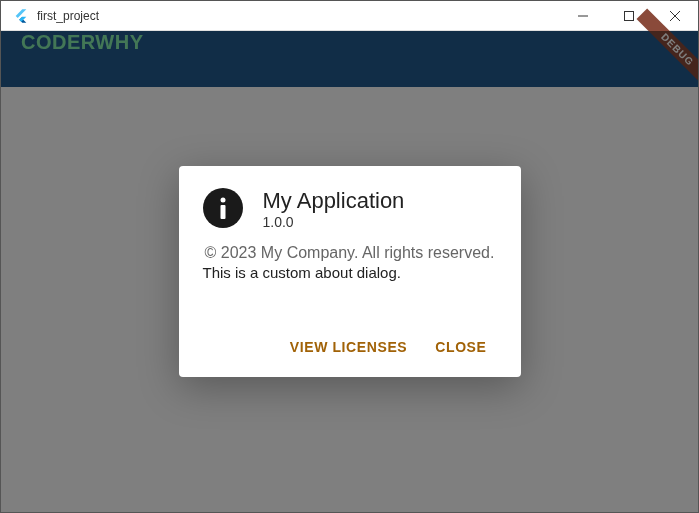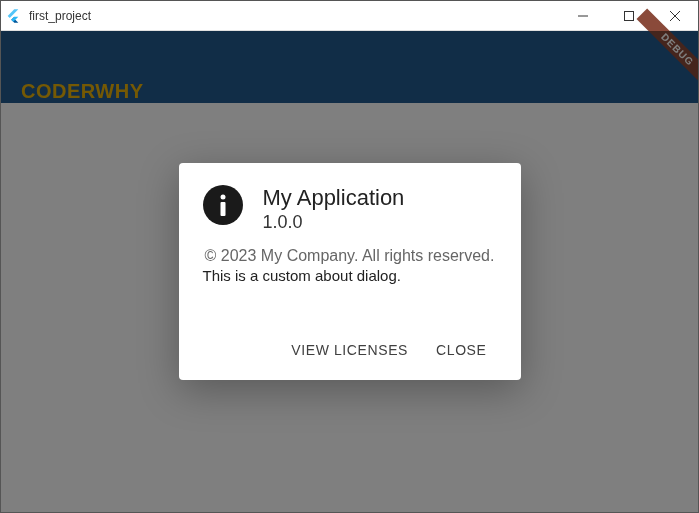--- a/index.html
+++ b/index.html
@@ -9,21 +9,21 @@
       height: 513px;
       overflow: hidden;
       background: #fff;
       border: 1px solid #555;
     }
     .titlebar {
       height: 30px;
       background: #fff;
       display: flex;
       align-items: center;
-      padding-left: 4px;
+      padding-left: 12px;
       border-bottom: 1px solid #e0e0e0;
     }
     .flutter-icon {
       width: 16px;
       height: 16px;
       margin-right: 8px;
     }
     .window-title {
       font-size: 12px;
       color: #333;
@@ -41,26 +41,26 @@
       font-size: 14px;
       color: #333;
     }
     .window-btn svg { width: 10px; height: 10px; }
     .app-container {
       position: relative;
       height: calc(100% - 30px);
       background: #fff;
     }
     .app-bar {
-      height: 72px;
+      height: 56px;
       background: #235a8f;
       display: flex;
-      align-items: flex-end;
+      align-items: flex-start;
       padding-left: 20px;
-      color: #eab308;
+      color: #86efac;
       font-size: 20px;
       font-weight: 600;
       letter-spacing: 0.5px;
       position: relative;
     }
     .debug-banner {
       position: absolute;
       top: 11px;
       right: -30px;
       background: #8a4a3a;
@@ -109,21 +109,21 @@
       flex-shrink: 0;
     }
     .title-block { flex: 1; }
     .app-name {
       font-size: 22px;
       color: #222;
       font-weight: 400;
       line-height: 1.2;
     }
     .app-version {
-      font-size: 18px;
+      font-size: 14px;
       color: #333;
       margin-top: 0;
     }
     .legalese {
       font-size: 16px;
       color: #666;
       text-align: center;
       margin-bottom: 2px;
     }
     .dialog-body {
@@ -131,23 +131,23 @@
       color: #222;
       margin-bottom: 44px;
     }
     .dialog-actions {
       display: flex;
       justify-content: flex-end;
       gap: 8px;
       padding: 6px 0;
     }
     .flat-btn {
-      color: #404040;
+      color: #a16207;
       font-size: 14px;
-      font-weight: 400;
+      font-weight: 700;
       letter-spacing: 0.6px;
       padding: 8px 10px;
       text-transform: uppercase;
       cursor: pointer;
     }
   </style>
 </head>
 <body>
 
 <div class="titlebar">

